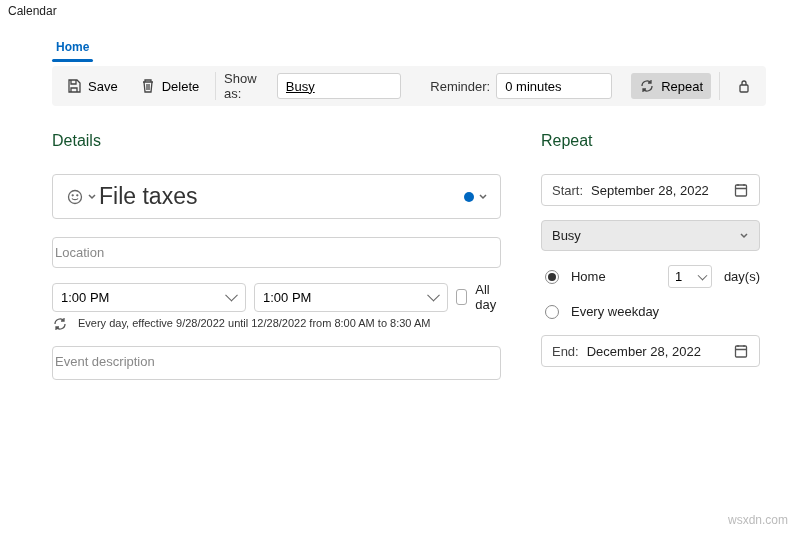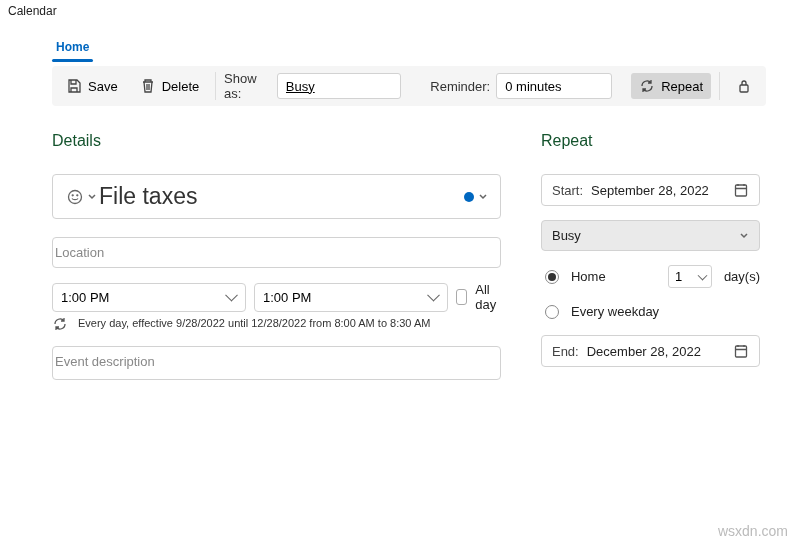--- a/index.html
+++ b/index.html
@@ -67,21 +67,21 @@
     .rfield .lab { color:#444; }
     .rfield.dropdown { background:#eaeaea; justify-content:space-between; cursor:pointer;}
     .radio{ width:14px;height:14px;border:1px solid #888;border-radius:50%; display:inline-flex; align-items:center; justify-content:center;}
     .radio.sel::after{content:"";width:8px;height:8px;border-radius:50%;background:#333;}
     .rrow{ display:flex; align-items:center; gap:12px; margin:10px 0 16px 4px;}
     .numbox{ width:44px; border:1px solid #d2d2d2; border-radius:3px; padding:3px 6px; font:inherit;}
     .numwrap{position:relative; display:inline-block;}
     .numwrap::after{content:""; position:absolute; right:6px; top:50%; width:6px;height:6px; border-right:1.2px solid #666;border-bottom:1.2px solid #666; transform:translateY(-70%) rotate(45deg); pointer-events:none;}
     .spacer-flex{flex:1;}
     .cal-ico svg{stroke:#555;}
-    .watermark{position:absolute; bottom:6px; right:12px; font-size:14px; color:#bbb;}
+    .watermark{position:absolute; bottom:18px; right:12px; font-size:12px; color:#bbb;}
   </style>
 </head>
 <body>
 
 <div class="titlebar">Calendar</div>
 
 <div class="tabs">
   <div class="tab active">Home</div>
 </div>
 

